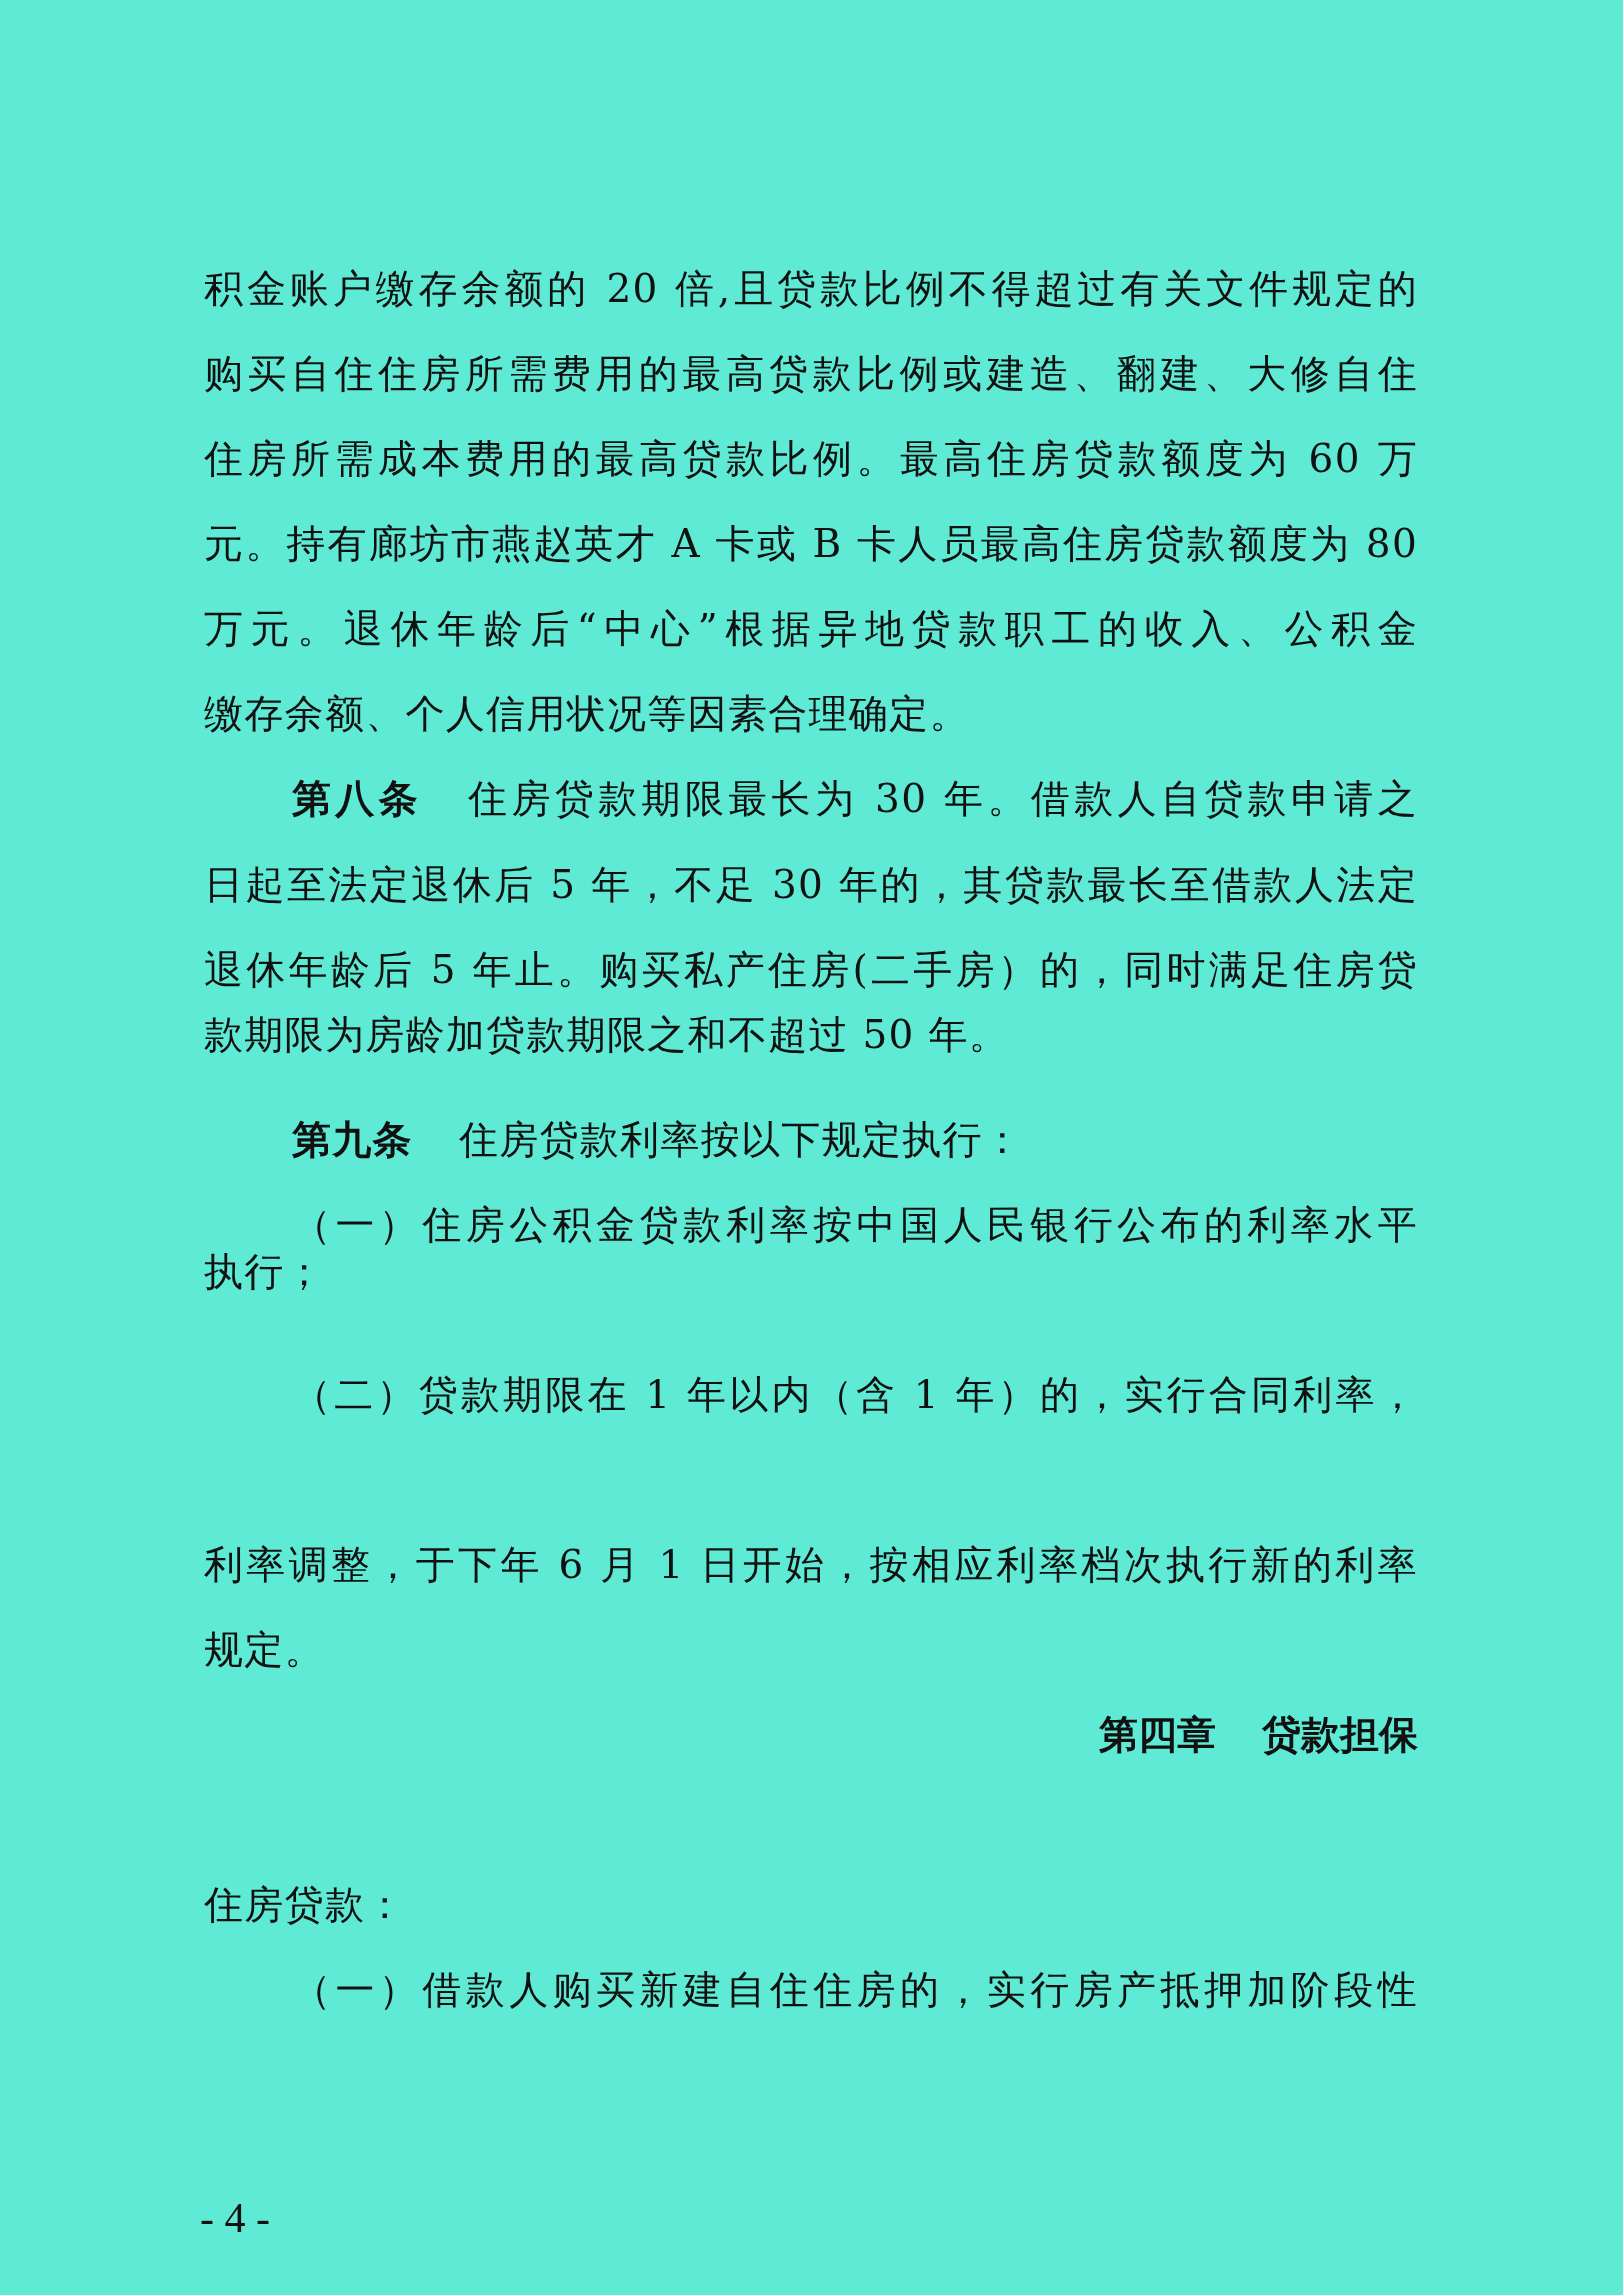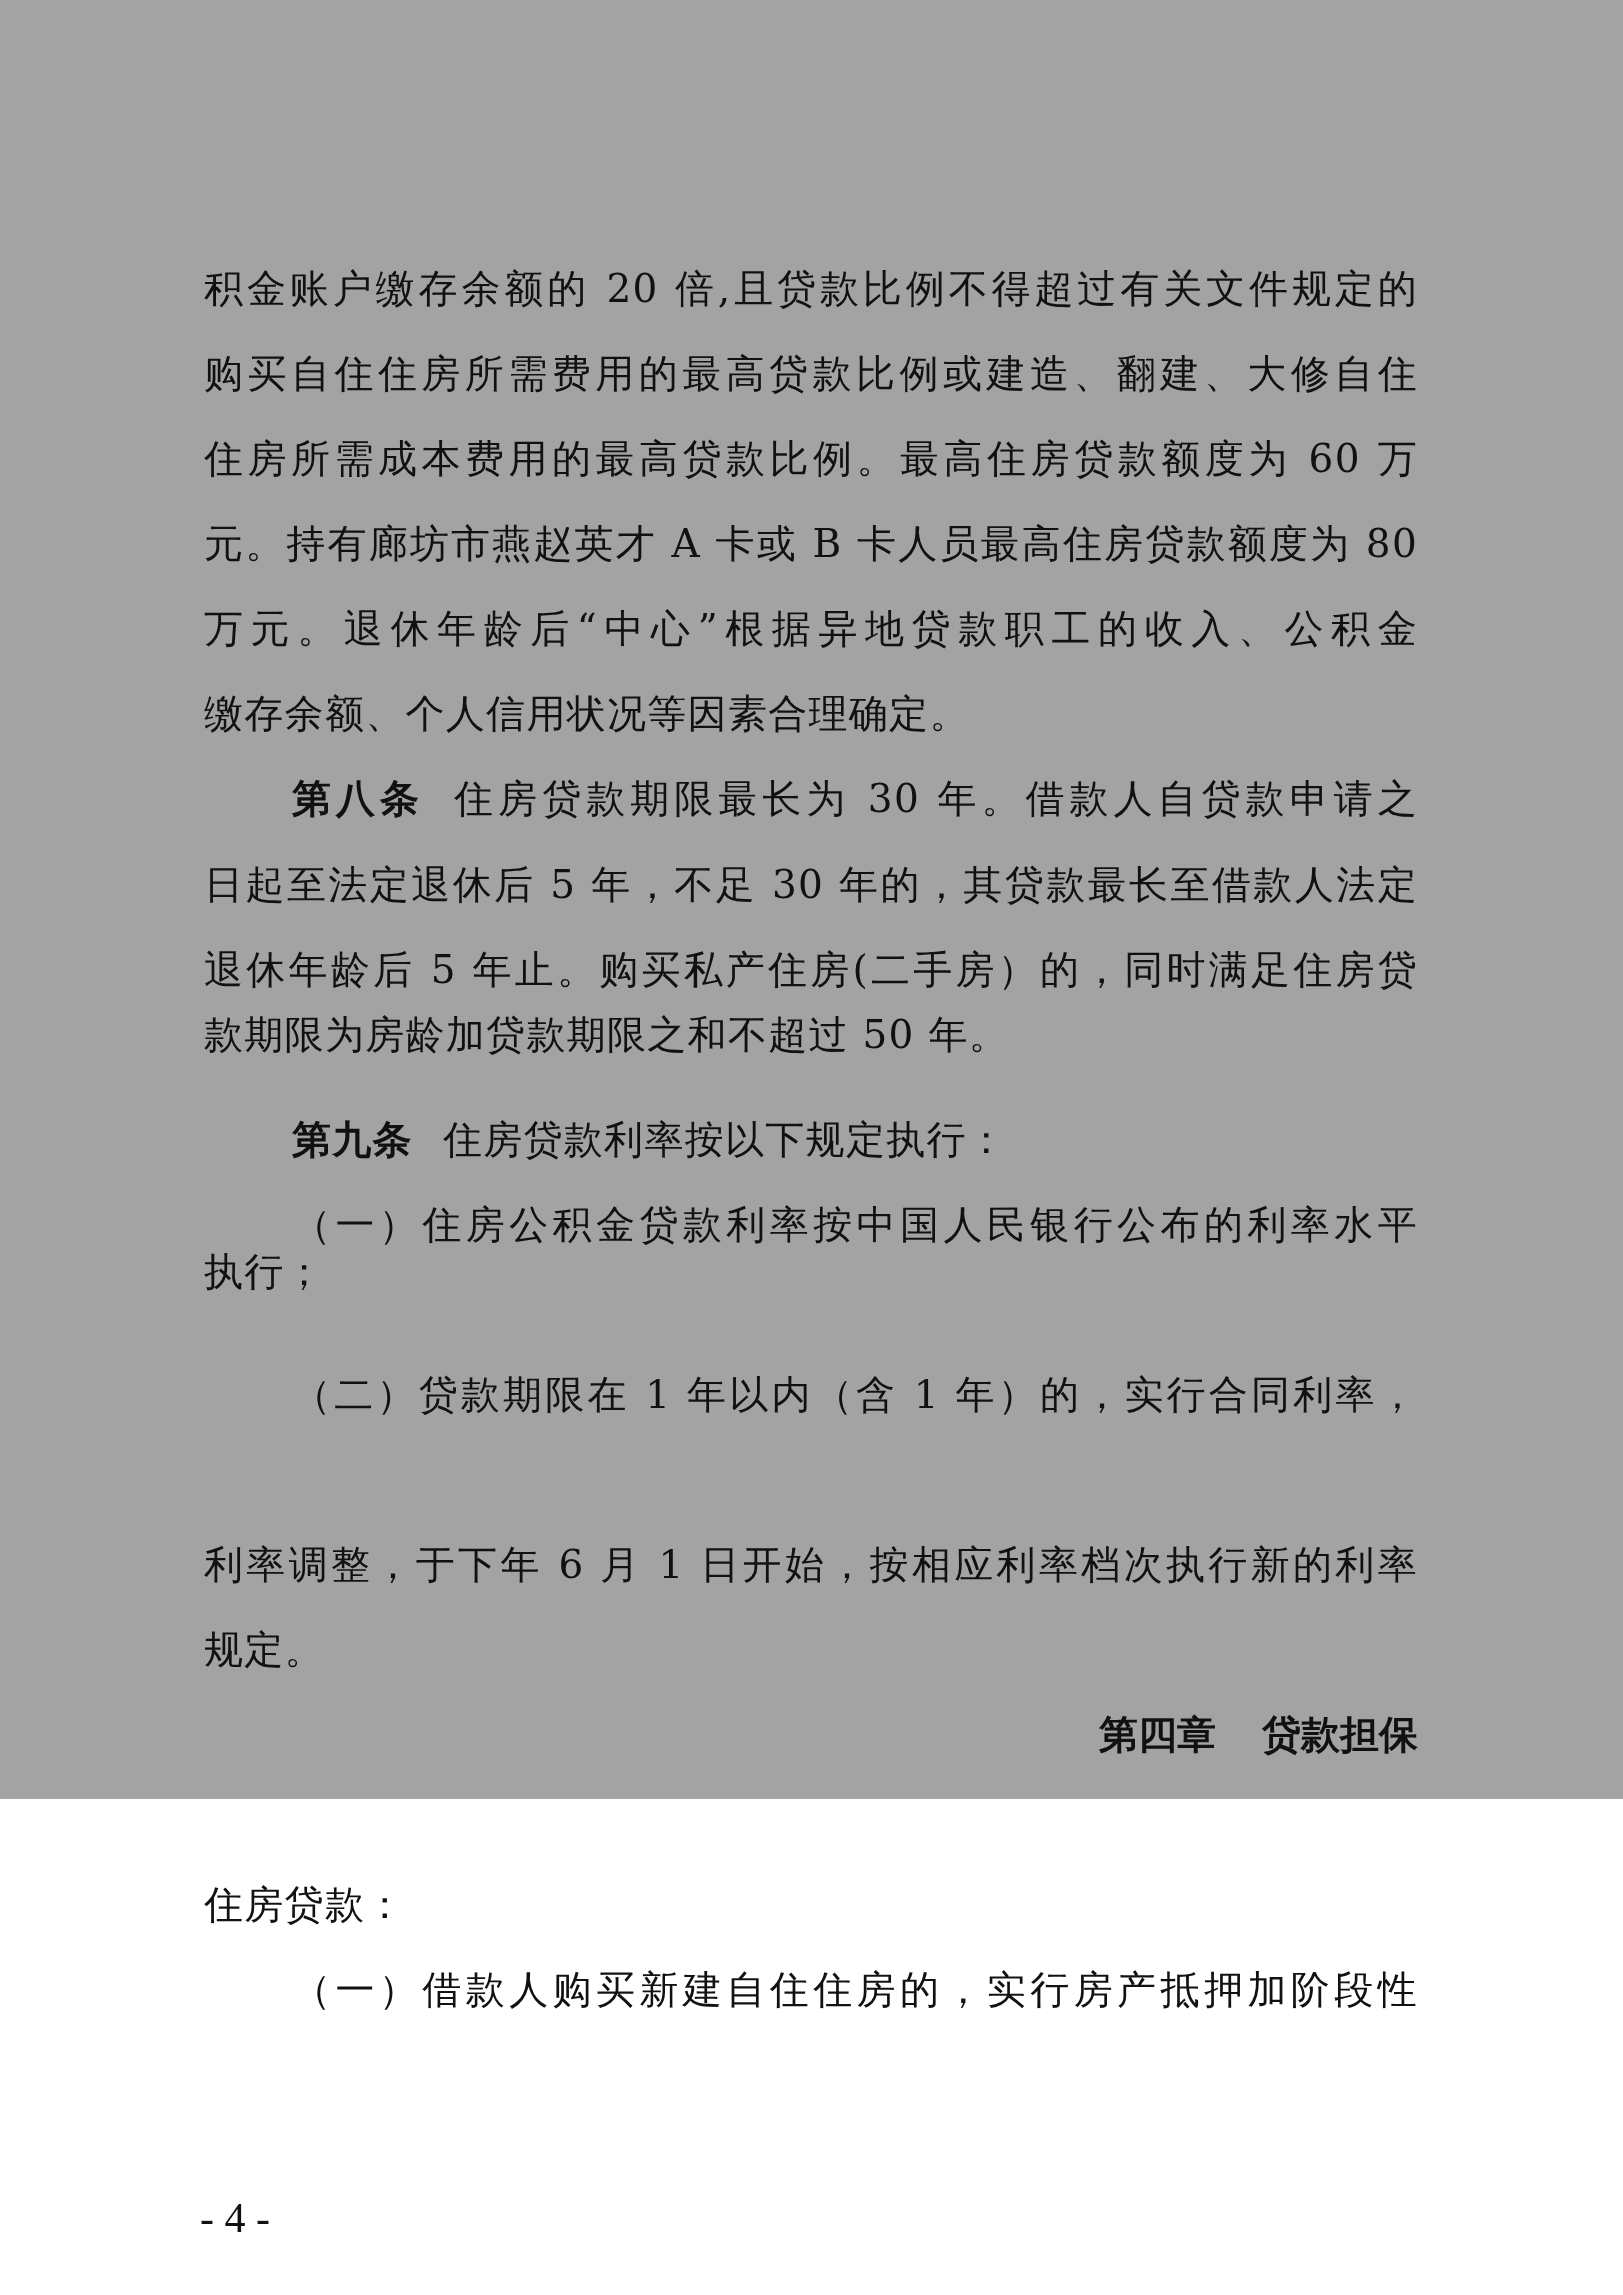--- a/index.html
+++ b/index.html
@@ -1,37 +1,37 @@
 <!DOCTYPE html>
 <html style="font-size:10.5px"><head>
 <meta charset="utf-8">
 <style>
   html, body { margin: 0; padding: 0; background: #ffffff; }
   body { width: 1623px; height: 2295px; position: relative; overflow: hidden; }
-  .page { position: absolute; left: 0; top: 0; width: 1623px; height: 1799px; background: #a3a3a3; }
+  .page { position: absolute; left: 0; top: 0; width: 1623px; height: 2295px; background: #5eead4; }
   .line {
     position: absolute;
     left: 204px;
     width: 1214px;
     height: 85px;
     line-height: 85px;
     font-family: "DejaVu Serif", "Liberation Serif", serif;
     font-size: 39px;
     color: #111111;
     white-space: nowrap;
     text-align: justify;
     text-align-last: justify;
     letter-spacing: 1.3px;
   }
   .line.last { text-align-last: left; }
   .line.indent { left: 292px; width: 1126px; }
   .label {
     font-family: "DejaVu Sans", "Liberation Sans", sans-serif;
     font-weight: bold;
-    margin-right: 30px;
+    margin-right: 46px;
   }
   .heading {
     position: absolute;
     left: 204px; width: 1214px;
     height: 85px; line-height: 85px;
     text-align: right;
     font-family: "DejaVu Sans", "Liberation Sans", sans-serif;
     font-weight: bold;
     font-size: 39px;
     color: #111111;

